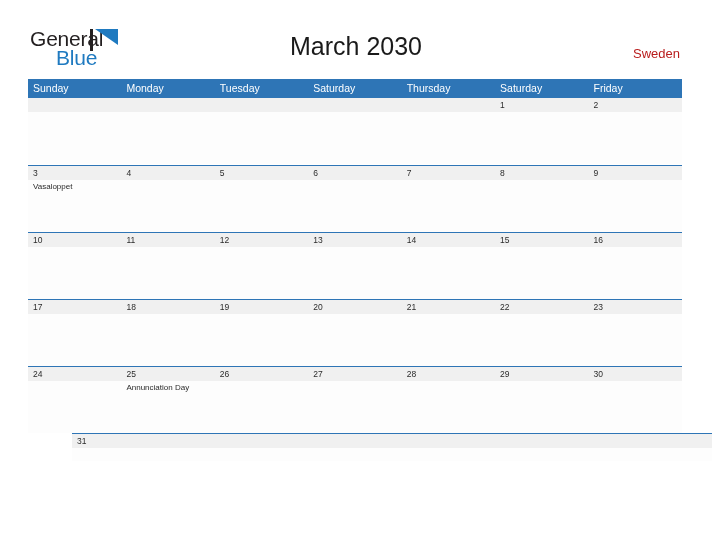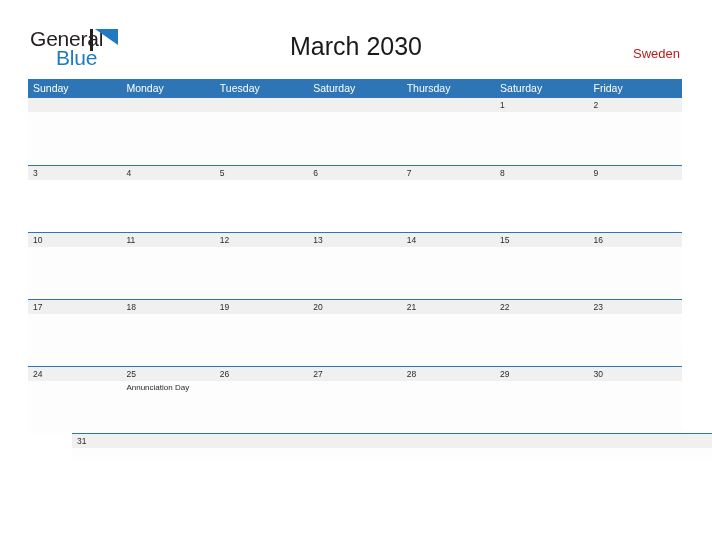--- a/index.html
+++ b/index.html
@@ -229,20 +229,31 @@
           <div class="week-topline"></div>
           <div class="num-band">
             <div class="num-cell">3</div>
             <div class="num-cell">4</div>
             <div class="num-cell">5</div>
             <div class="num-cell">6</div>
             <div class="num-cell">7</div>
             <div class="num-cell">8</div>
             <div class="num-cell">9</div>
           </div>
+          <div class="body-band">
+            <div class="body-cell">
+              <span class="event">Vasaloppet</span>
+            </div>
+            <div class="body-cell"></div>
+            <div class="body-cell"></div>
+            <div class="body-cell"></div>
+            <div class="body-cell"></div>
+            <div class="body-cell"></div>
+            <div class="body-cell"></div>
+          </div>
         </div>
         <div class="week-row tall">
           <div class="week-topline"></div>
           <div class="num-band">
             <div class="num-cell">10</div>
             <div class="num-cell">11</div>
             <div class="num-cell">12</div>
             <div class="num-cell">13</div>
             <div class="num-cell">14</div>
             <div class="num-cell">15</div>

